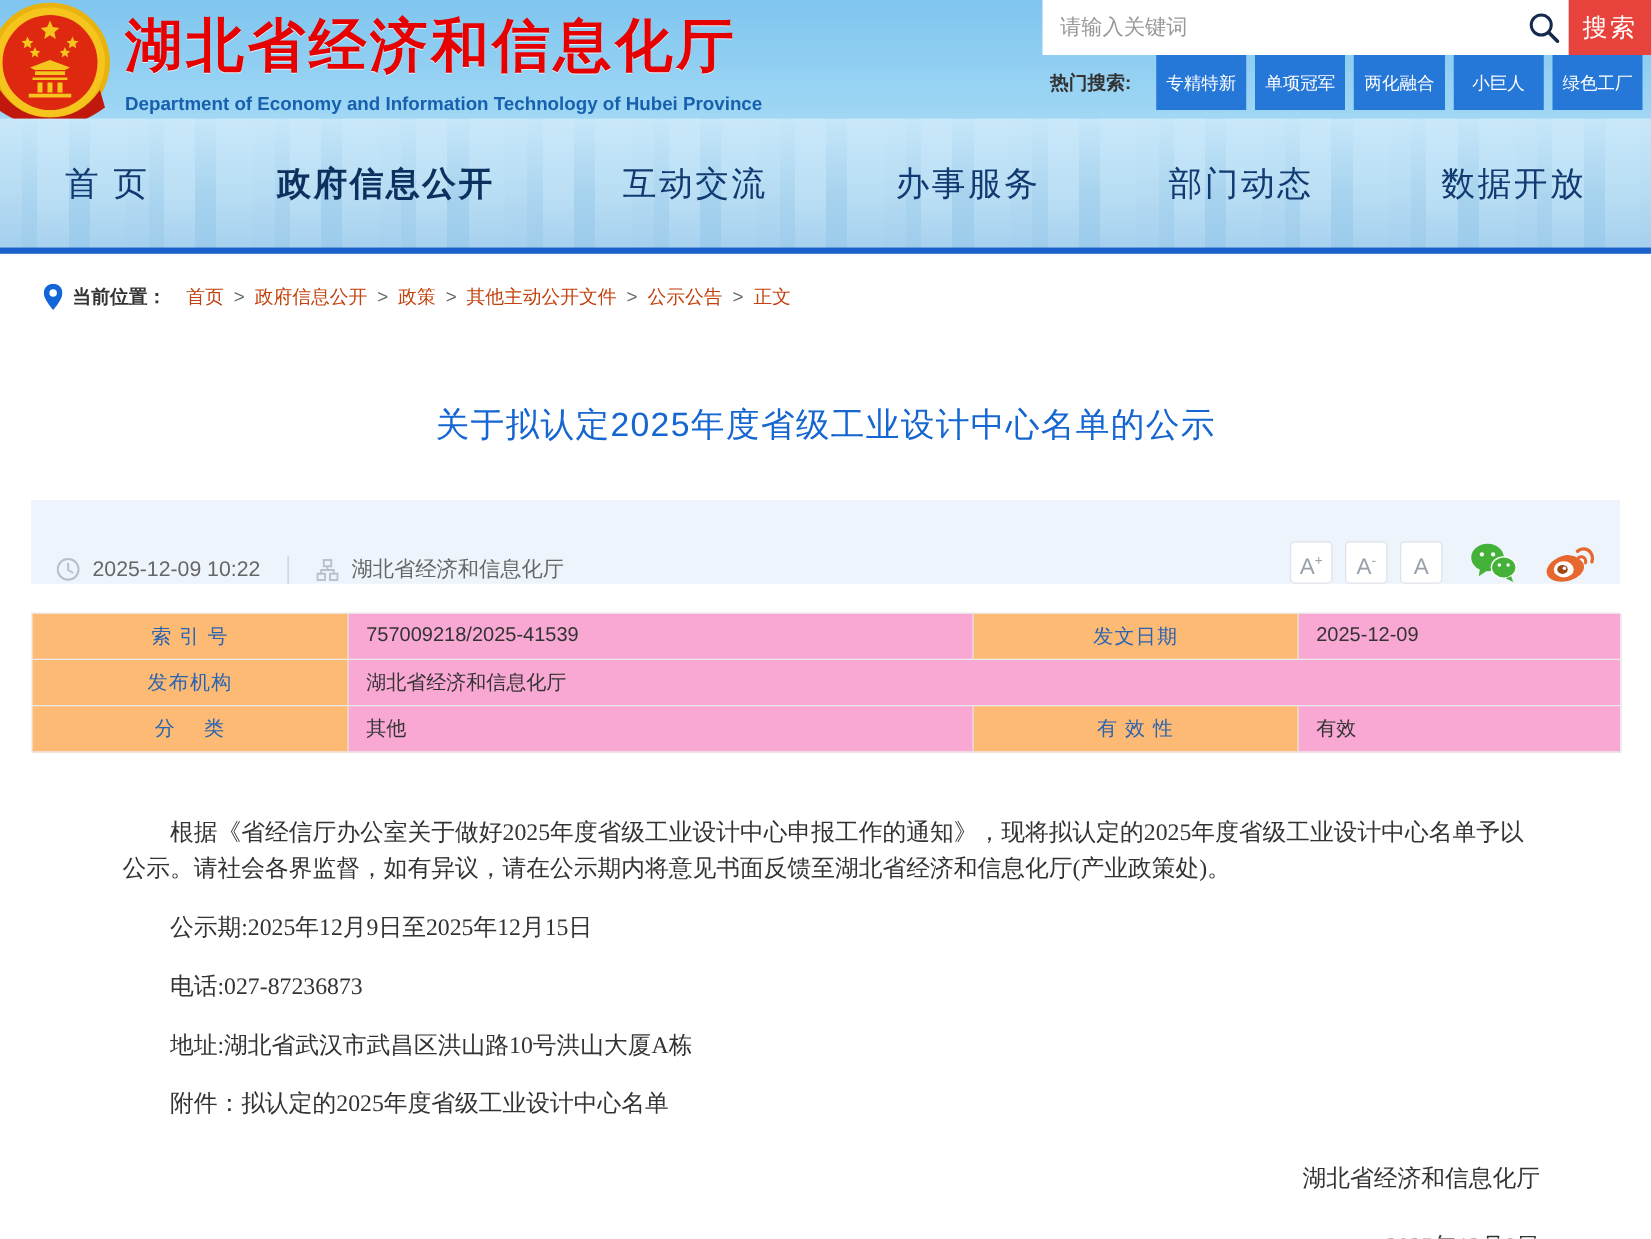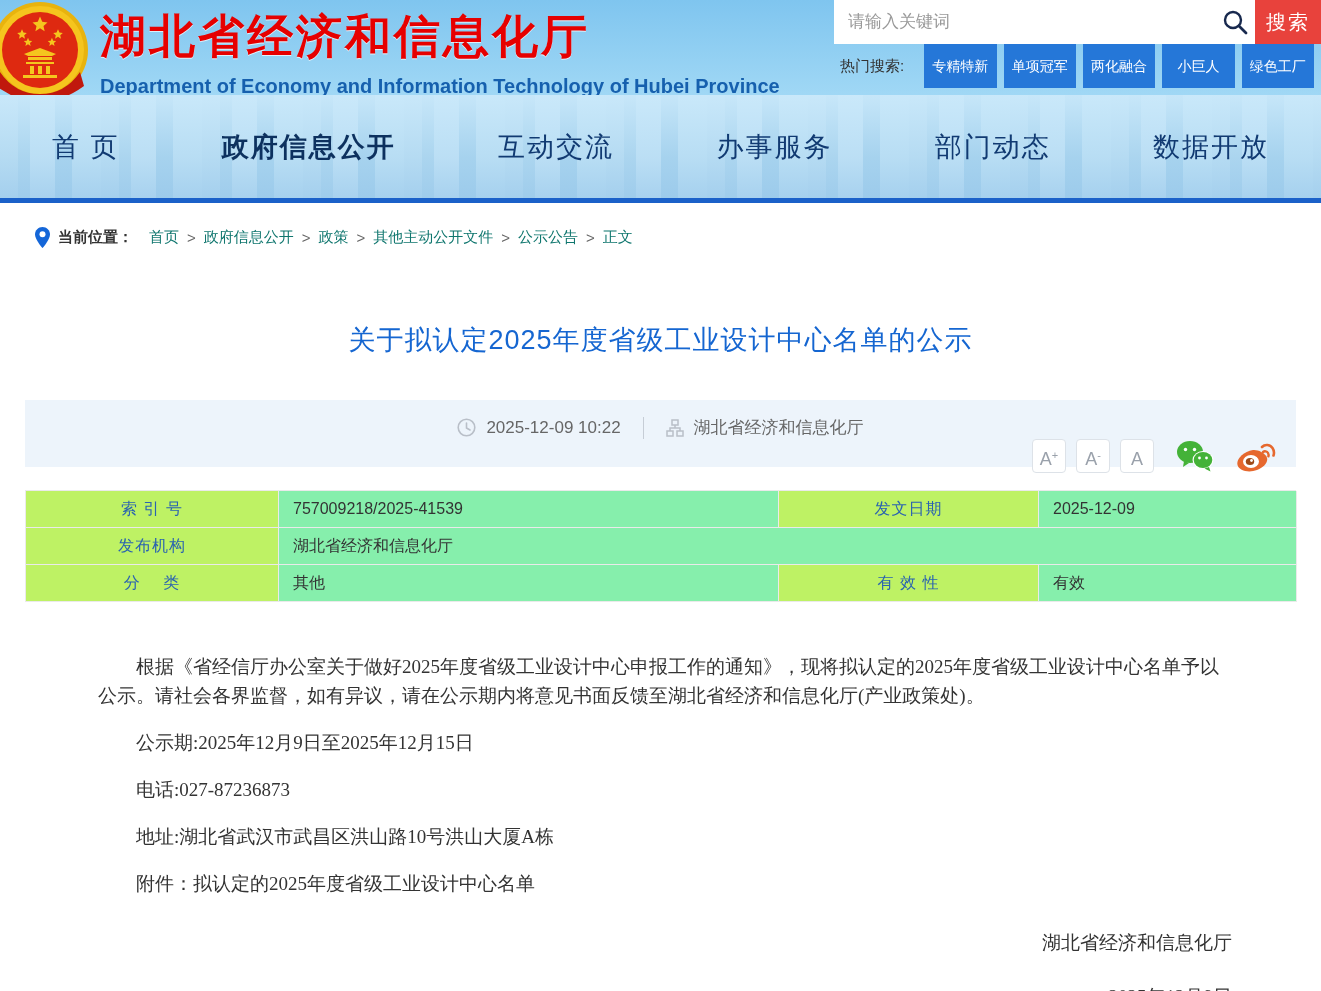--- a/index.html
+++ b/index.html
@@ -14,38 +14,38 @@
     position:relative; height:203px;
     background:linear-gradient(180deg,#7fc5ef 0%,#a6dbf6 55%,#bfe5f8 100%);
   }
   .header-top { position:relative; height:95px; }
   .emblem { position:absolute; left:-10px; top:2px; width:104px; height:100px; }
   .site-title-block { position:absolute; left:100px; top:6px; }
   .site-title {
     font-size:46px; font-weight:bold; color:#e60000; letter-spacing:3px;
     text-shadow:0 1px 0 rgba(255,255,255,.7);
   }
-  .site-subtitle { margin-top:7px; font-size:20px; font-weight:bold; color:#1660ae; }
+  .site-subtitle { margin-top:7px; font-size:15px; font-weight:bold; color:#1660ae; }
 
   
   .search-area { position:absolute; right:0; top:0; width:487px; }
   .search-row { display:flex; height:44px; }
   .search-box { flex:1; background:#fff; display:flex; }
   .search-input {
     flex:1; border:none; outline:none; height:100%; padding:0 10px 0 14px;
     font-size:17px; color:#333; font-family:"Liberation Sans",sans-serif; background:transparent;
   }
   .search-input::placeholder { color:#999; }
   .mag-icon { width:40px; display:flex; align-items:center; justify-content:center; cursor:pointer; }
   .search-btn {
     width:66px; background:#e8423c; color:#fff; font-size:20px; border:none;
     cursor:pointer; font-family:"Liberation Sans",sans-serif; letter-spacing:2px;
   }
   .hot-row { display:flex; align-items:center; margin-top:8px; height:28px; padding-left:6px; }
-  .hot-label { font-size:15px; font-weight:normal; color:#333; margin-right:20px; white-space:nowrap; }
+  .hot-label { font-size:15px; font-weight:bold; color:#333; margin-right:20px; white-space:nowrap; }
   .hot-btn {
     display:inline-block; background:#2577d8; color:#fff; font-size:14px;
     border:none; cursor:pointer; margin-right:7px; padding:0;
     height:44px; width:74px; line-height:28px; text-align:center;
     font-family:"Liberation Sans",sans-serif; white-space:nowrap;
   }
 
   
   .nav {
     position:absolute; left:0; bottom:0; width:100%; height:108px;
@@ -59,32 +59,32 @@
     font-size:27px; color:#113a72; cursor:pointer; letter-spacing:2px; white-space:nowrap;
   }
   .nav-item.active { font-weight:bold; color:#0d315f; }
 
   
   .breadcrumb {
     display:flex; align-items:center; padding:24px 0 22px 35px; font-size:15px; color:#333;
   }
   .crumb-pin { margin-right:8px; display:flex; align-items:center; }
   .crumb-label { font-weight:bold; color:#333; margin-right:10px; }
-  .crumb-link { color:#0f766e; cursor:pointer; margin:0 6px; text-decoration:none; }
+  .crumb-link { color:#c2410c; cursor:pointer; margin:0 6px; text-decoration:none; }
   .crumb-sep { color:#666; margin:0 2px; }
 
   
   .article-title {
     text-align:center; font-size:27px; color:#1566d1; font-weight:400;
     margin-top:52px; letter-spacing:1px;
   }
 
   .meta-bar {
     margin:42px 25px 0 25px; height:67px; background:#edf4fb;
-    display:flex; align-items:center; padding:16px 20px;flex-direction:column;
+    display:flex; align-items:flex-end; padding:0 20px;
   }
   .meta-left { display:flex; align-items:center; color:#666; font-size:17px; }
   .meta-icon { display:flex; align-items:center; margin-right:10px; }
   .meta-divider { width:1px; height:22px; background:#c6cdd6; margin:0 22px; }
   .meta-right { margin-left:auto; display:flex; align-items:center; }
   .font-btn {
     width:34px; height:34px; background:#fff; border:1px solid #dde2e8; border-radius:4px;
     color:#9aa1ab; font-size:18px; margin-left:10px; cursor:pointer;
     display:flex; align-items:flex-end; justify-content:center; padding-bottom:4px;
     font-family:"Liberation Sans",sans-serif; line-height:1;
@@ -93,22 +93,22 @@
   .share-icon { margin-left:22px; cursor:pointer; display:flex; align-items:center; }
 
   
   .info-table {
     margin:23px 25px 0 25px; display:grid;
     grid-template-columns:253px 500px 260px 258px;
     grid-auto-rows:37px; border-top:1px solid #eaeaea; border-left:1px solid #eaeaea;
     font-size:16px;
   }
   .cell { border-right:1px solid #eaeaea; border-bottom:1px solid #eaeaea; display:flex; align-items:center; }
-  .cell.label { background:#bef264; color:#2a63b0; justify-content:center; letter-spacing:1px; }
-  .cell.value { color:#333; padding-left:14px; background:#86efac; }
+  .cell.label { background:#fdba74; color:#2a63b0; justify-content:center; letter-spacing:1px; }
+  .cell.value { color:#333; padding-left:14px; background:#f9a8d4; }
   .cell.span3 { grid-column:2 / 5; }
 
   
   .article-body {
     margin:50px 89px 0 98px; font-family:"Liberation Serif","DejaVu Serif",serif;
     font-size:19px; color:#333;
   }
   .article-body p { line-height:29px; margin-bottom:18px; text-indent:2em; }
   .signature-block {
     margin:32px 89px 0 98px; text-align:right;

